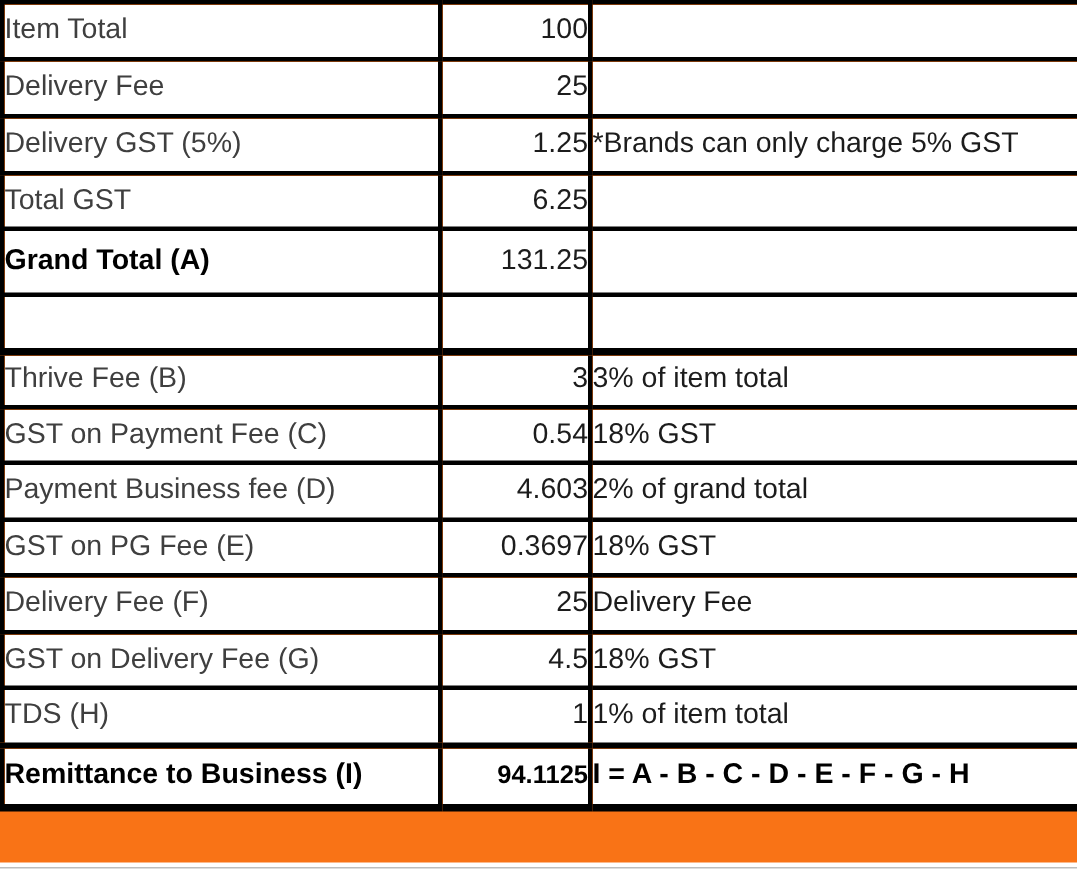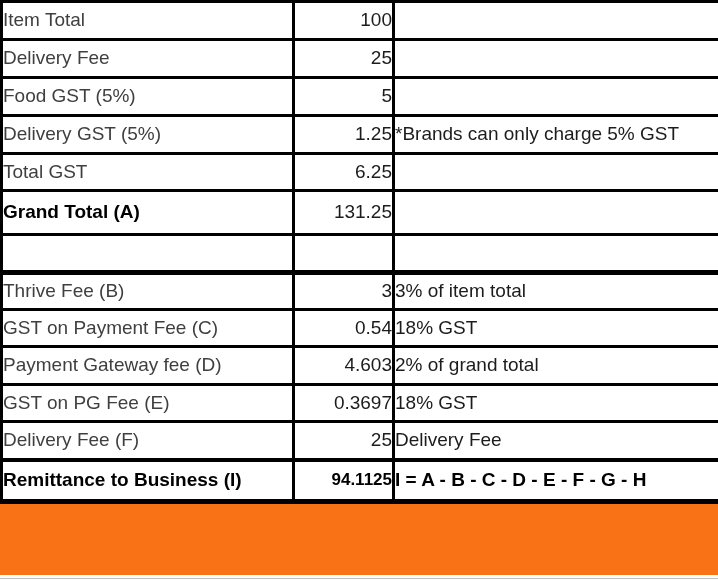--- a/index.html
+++ b/index.html
@@ -70,25 +70,20 @@
         <td class="label">Item Total</td>
         <td class="value">100</td>
         <td class="note"></td>
       </tr>
       <tr class="r">
         <td class="label">Delivery Fee</td>
         <td class="value">25</td>
         <td class="note"></td>
       </tr>
       <tr class="r">
-        <td class="label">Food GST (5%)</td>
-        <td class="value">5</td>
-        <td class="note"></td>
-      </tr>
-      <tr class="r">
         <td class="label">Delivery GST (5%)</td>
         <td class="value">1.25</td>
         <td class="note">*Brands can only charge 5% GST</td>
       </tr>
       <tr class="r-short">
         <td class="label">Total GST</td>
         <td class="value">6.25</td>
         <td class="note"></td>
       </tr>
       <tr class="r-grand bold-label">
@@ -105,33 +100,43 @@
         <td class="label">Thrive Fee (B)</td>
         <td class="value">3</td>
         <td class="note">3% of item total</td>
       </tr>
       <tr class="r-short">
         <td class="label">GST on Payment Fee (C)</td>
         <td class="value">0.54</td>
         <td class="note">18% GST</td>
       </tr>
       <tr class="r">
-        <td class="label">Payment Gateway fee (D)</td>
+        <td class="label">Payment Business fee (D)</td>
         <td class="value">4.603</td>
         <td class="note">2% of grand total</td>
       </tr>
       <tr class="r-short">
         <td class="label">GST on PG Fee (E)</td>
         <td class="value">0.3697</td>
         <td class="note">18% GST</td>
       </tr>
       <tr class="r">
         <td class="label">Delivery Fee (F)</td>
         <td class="value">25</td>
         <td class="note">Delivery Fee</td>
+      </tr>
+      <tr class="r-short">
+        <td class="label">GST on Delivery Fee (G)</td>
+        <td class="value">4.5</td>
+        <td class="note">18% GST</td>
+      </tr>
+      <tr class="r">
+        <td class="label">TDS (H)</td>
+        <td class="value">1</td>
+        <td class="note">1% of item total</td>
       </tr>
       <tr class="r-remit bold-all">
         <td class="label">Remittance to Business (I)</td>
         <td class="value">94.1125</td>
         <td class="note">I = A - B - C - D - E - F - G - H</td>
       </tr>
     </tbody>
   </table>
   <div class="bottom-strip">
     <div class="gridline"></div>

